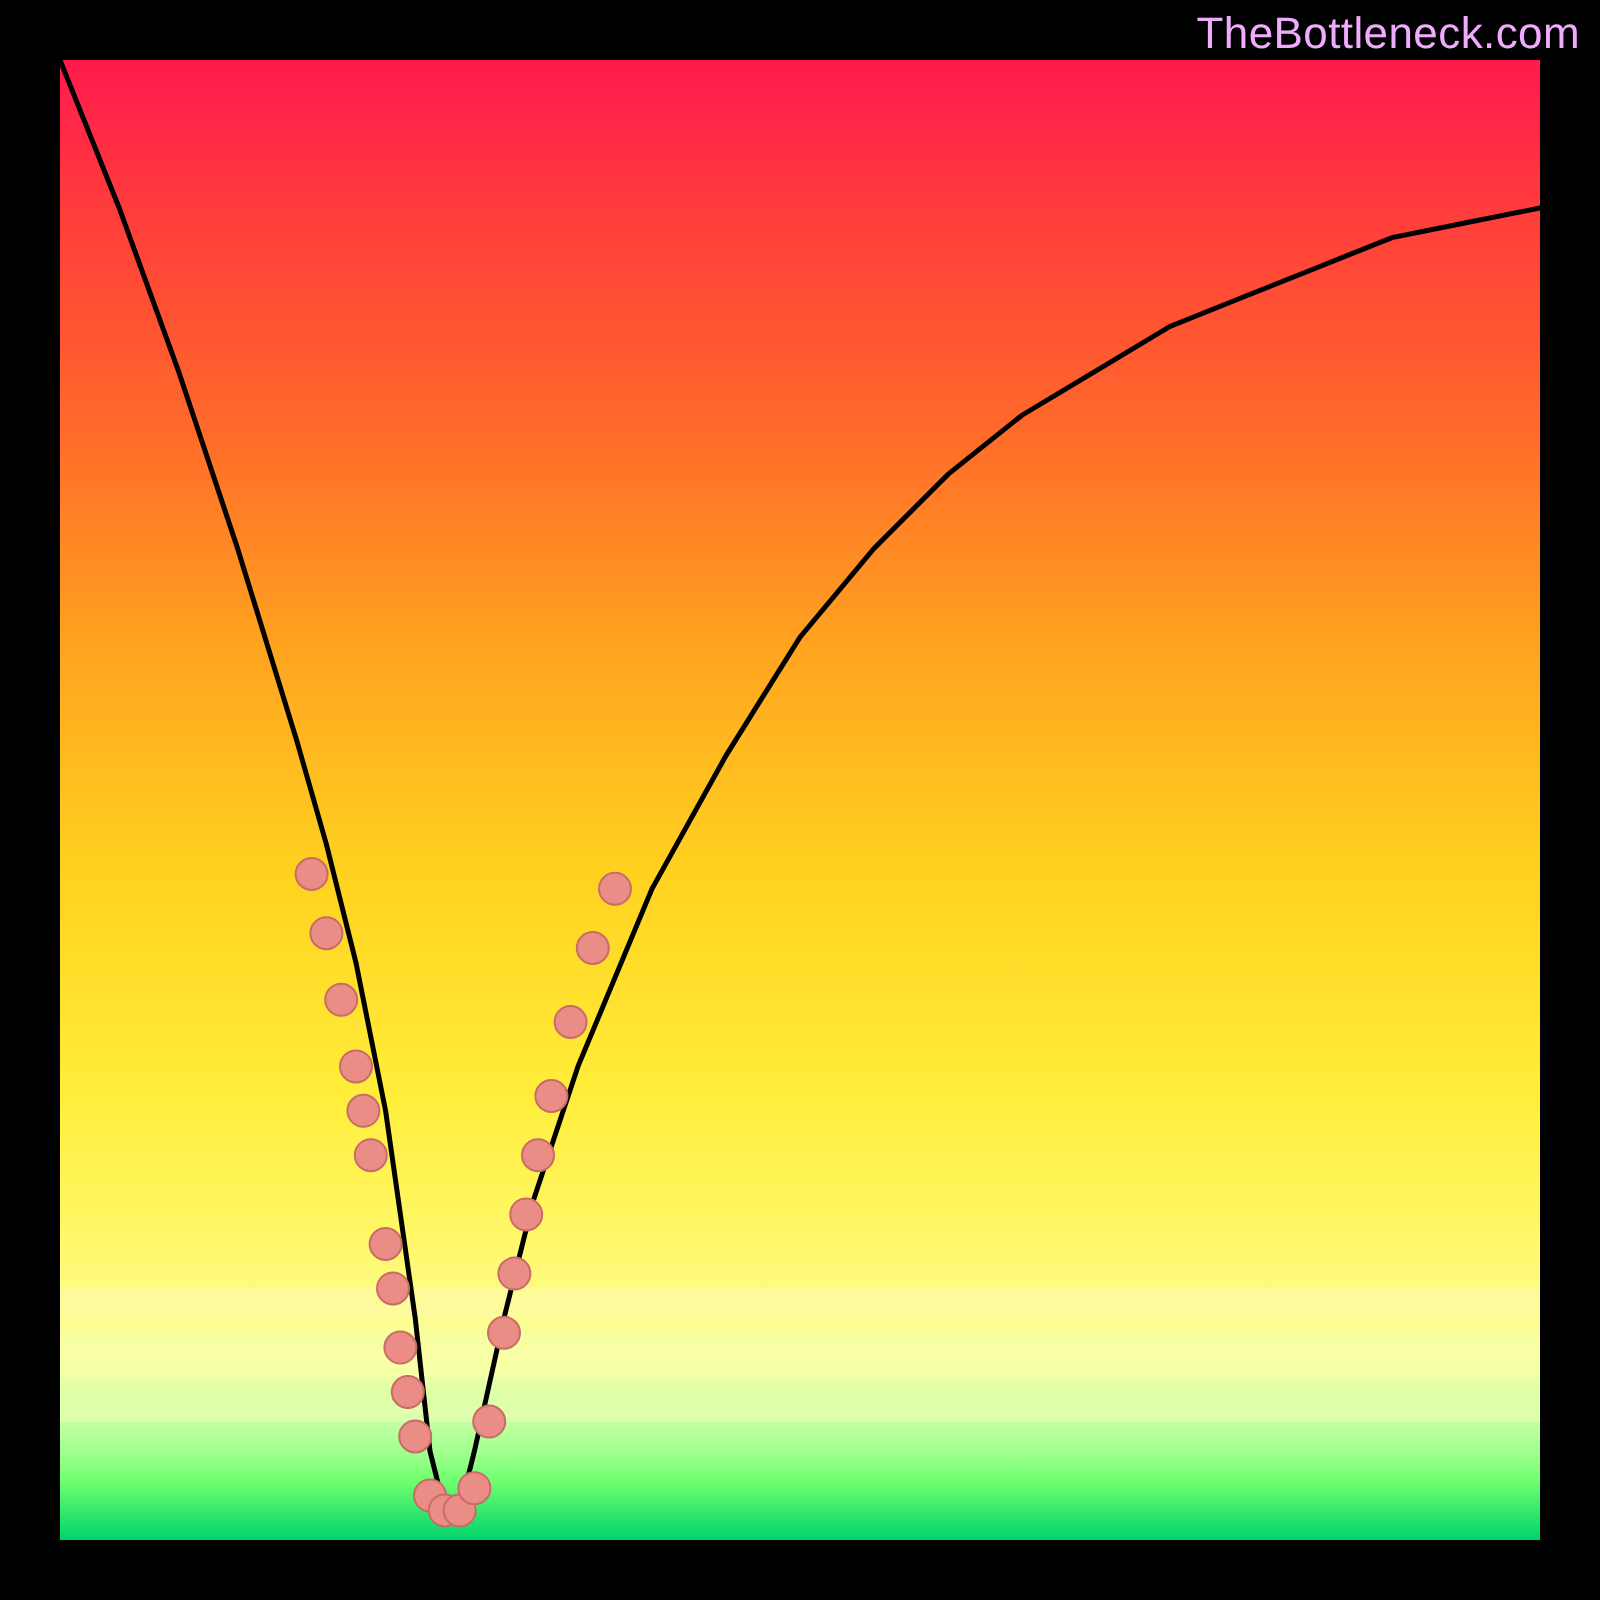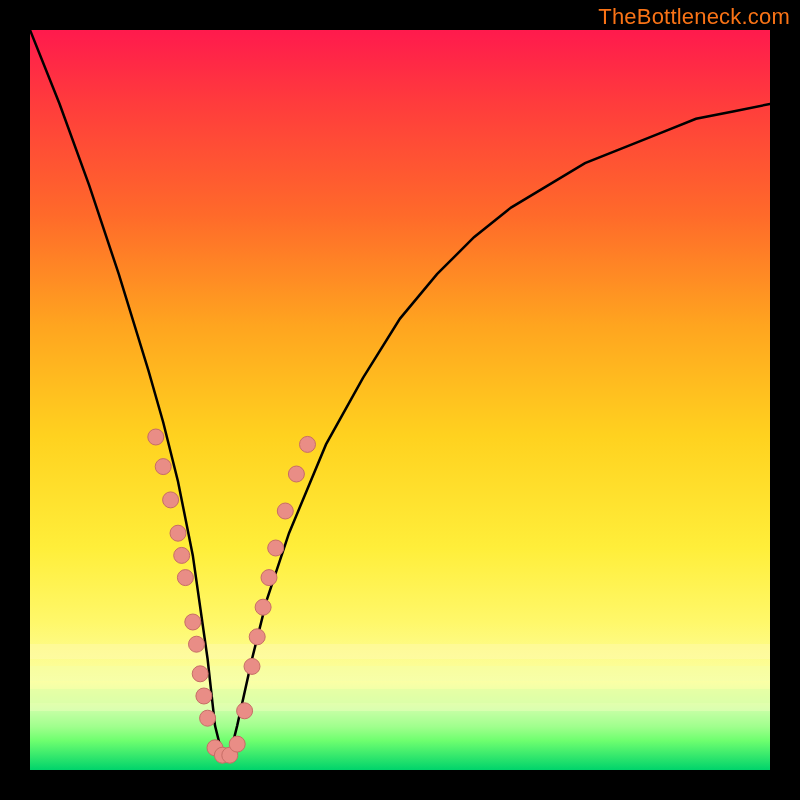--- a/index.html
+++ b/index.html
@@ -52,21 +52,21 @@
     position: absolute;
     left: 0;
     top: 0;
     width: 740px;
     height: 740px;
   }
   .watermark {
     position: absolute;
     top: 4px;
     right: 10px;
-    color: #f97316;
+    color: #f0abfc;
     font-size: 22px;
     letter-spacing: 0.2px;
     user-select: none;
   }
 </style>
 </head>
 <body>
 
 <div class="frame">
 

